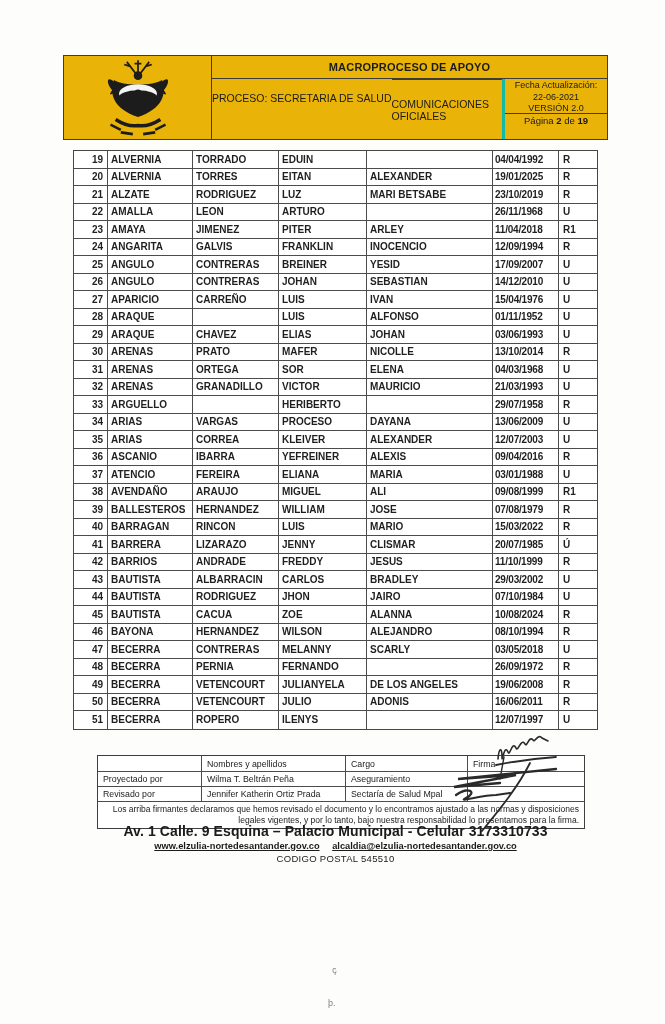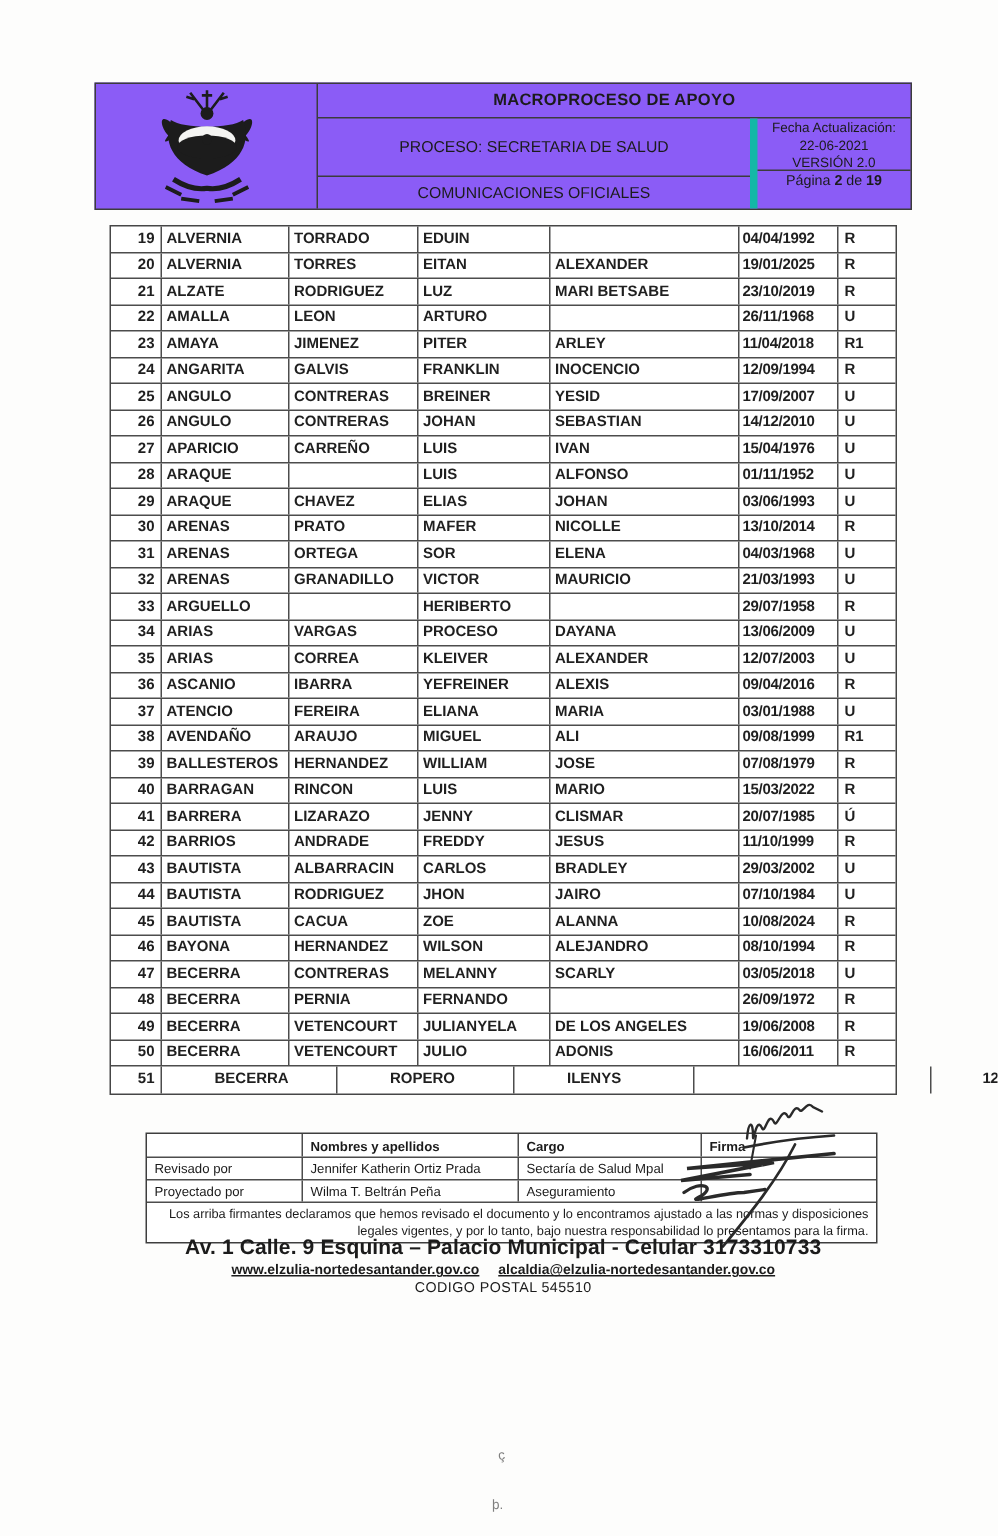--- a/index.html
+++ b/index.html
@@ -1,48 +1,48 @@
 <!DOCTYPE html>
 <html><head>
 <meta charset="utf-8">
 <style>
   * { margin:0; padding:0; box-sizing:border-box; }
   html,body { width:665px; height:1024px; background:#fdfdfc; font-family:"Liberation Sans", sans-serif; color:#1b1b1b; }
   .page { position:relative; width:665px; height:1024px; overflow:hidden; }
 
   
-  .hdr { position:absolute; left:63px; top:55px; width:545px; height:85px; border:1.5px solid #3c3c3c; display:flex; background:#8b5cf6; }
+  .hdr { position:absolute; left:63px; top:55px; width:545px; height:85px; border:1.5px solid #3c3c3c; display:flex; background:#eab308; }
   .hdr-logo { width:148px; border-right:1px solid #3c3c3c; display:flex; align-items:center; justify-content:center; }
   .hdr-right { flex:1; display:flex; flex-direction:column; }
   .hdr-row1 { height:23px; border-bottom:1px solid #3c3c3c; display:flex; align-items:center; justify-content:center; font-weight:bold; font-size:11px; letter-spacing:.2px; }
   .hdr-bottom { flex:1; display:flex; }
-  .hdr-mid { width:293px; border-right:5px solid #14b8a6; display:flex; flex-direction:column; }
+  .hdr-mid { width:293px; border-right:3px solid #14b8a6; display:flex; flex-direction:row; }
   .hdr-proceso { height:38px; display:flex; align-items:center; justify-content:center; font-size:10.5px; }
   .hdr-comunic { flex:1; border-top:1px solid #3c3c3c; display:flex; align-items:center; justify-content:center; font-weight:normal; font-size:10.5px; }
   .hdr-meta { flex:1; display:flex; flex-direction:column; font-size:9px; }
   .hdr-fecha { height:35px; border-bottom:1px solid #3c3c3c; text-align:center; line-height:11.5px; padding-top:1px; }
   .hdr-pagina { flex:1; text-align:center; padding-top:1px; font-size:9.5px; }
   .hdr-pagina b { font-weight:bold; }
 
   
   .records { position:absolute; left:73px; top:150px; width:525px; border:1.2px solid #464646; background:#fff; }
   .rrow { display:grid; grid-template-columns:34px 85px 86px 88px 126px 66px 40px; height:17.5px; border-bottom:1px solid #4c4c4c; }
-  .rrow:last-child { border-bottom:none;gap:32px; }
+  .rrow:last-child { border-bottom:none; }
   .rcell { border-right:1px solid #4c4c4c; font-size:10px; font-weight:bold; color:#1f1f1f; white-space:nowrap; overflow:hidden; display:flex; align-items:center; padding:0 3px; }
   .rcell.col0 { justify-content:flex-end; padding-right:4px; }
   .rcell.col5 { padding-left:2px; letter-spacing:-.2px; }
   .rcell.col6 { border-right:none; padding-left:4px; }
 
   
   .approval { position:absolute; left:97px; top:755px; width:488px; border:1.3px solid #3e3e3e; background:#fff; font-size:8.8px; }
   .arow { display:grid; grid-template-columns:104px 144px 122px 118px; height:15px; border-bottom:1px solid #4c4c4c; }
   .arow.ahead { height:16px; }
   .acell { border-right:1px solid #4c4c4c; display:flex; align-items:center; padding:0 5px; white-space:nowrap; overflow:hidden; }
   .acell:last-child { border-right:none; }
-  .ahead .acell { font-weight:bold; }
+  .ahead .acell { font-weight:normal; }
   .anote { padding:2px 5px 3px; font-size:8.5px; line-height:10.5px;text-align:right; }
 
   
   .sig-overlay { position:absolute; left:438px; top:735px; width:165px; height:105px; pointer-events:none; }
 
   
   .address { position:absolute; left:73px; top:823px; width:525px; text-align:center; }
   .addr1 { font-weight:bold; font-size:14px; letter-spacing:.1px; }
   .addr2 { font-weight:bold; font-size:9.3px; margin-top:2px; }
   .addr2 .link { text-decoration:underline; margin:0 5px; }
@@ -402,29 +402,29 @@
 
   <div class="approval">
     <div class="arow ahead">
       <div class="acell"></div>
       <div class="acell">Nombres y apellidos</div>
       <div class="acell">Cargo</div>
       <div class="acell">Firma</div>
     </div>
     <div>
         <div class="arow">
+          <div class="acell">Proyectado por</div>
+          <div class="acell">Wilma T. Beltrán Peña</div>
+          <div class="acell">Aseguramiento</div>
+          <div class="acell"></div>
+        </div>
+        <div class="arow">
           <div class="acell">Revisado por</div>
           <div class="acell">Jennifer Katherin Ortiz Prada</div>
           <div class="acell">Sectaría de Salud Mpal</div>
-          <div class="acell"></div>
-        </div>
-        <div class="arow">
-          <div class="acell">Proyectado por</div>
-          <div class="acell">Wilma T. Beltrán Peña</div>
-          <div class="acell">Aseguramiento</div>
           <div class="acell"></div>
         </div>
       </div>
     <div class="anote">Los arriba firmantes declaramos que hemos revisado el documento y lo encontramos ajustado a las normas y disposiciones legales vigentes, y por lo tanto, bajo nuestra responsabilidad lo presentamos para la firma.</div>
   </div>
 
   <svg class="sig-overlay" viewBox="0 0 165 105">
     <g stroke="#2a2a2a" fill="none" stroke-linecap="round">
       <path d="M60,24 c1,-12 4,-12 4,-2 c0,8 2,-14 6,-5 c2,5 4,-12 8,-4 c2,5 5,-11 9,-4 c2,4 4,-9 8,-4 c2,3 5,-7 9,-2 l6,3" stroke-width="1.6"></path>
       <path d="M58,30 q30,-6 60,-8" stroke-width="1.8"></path>

